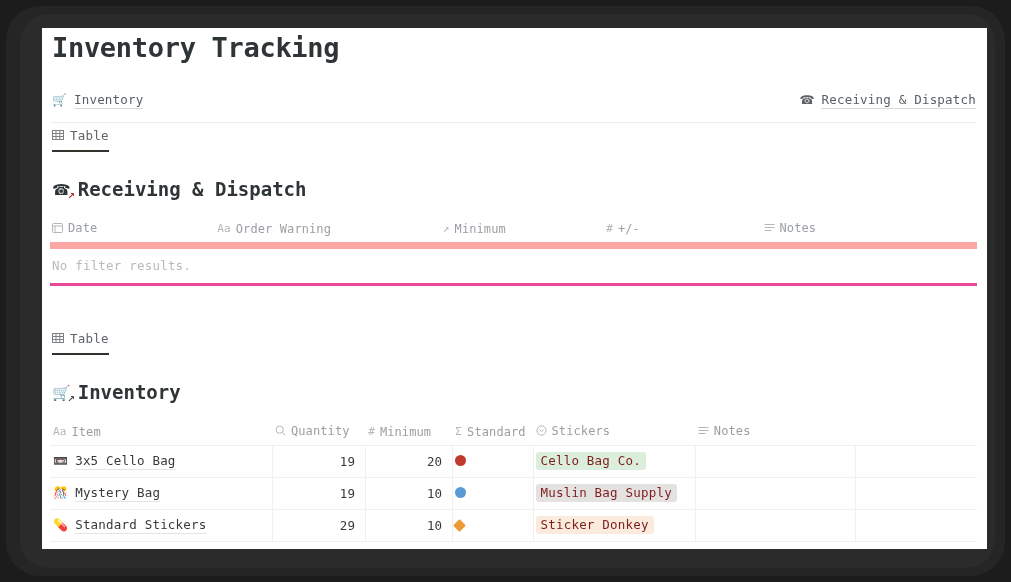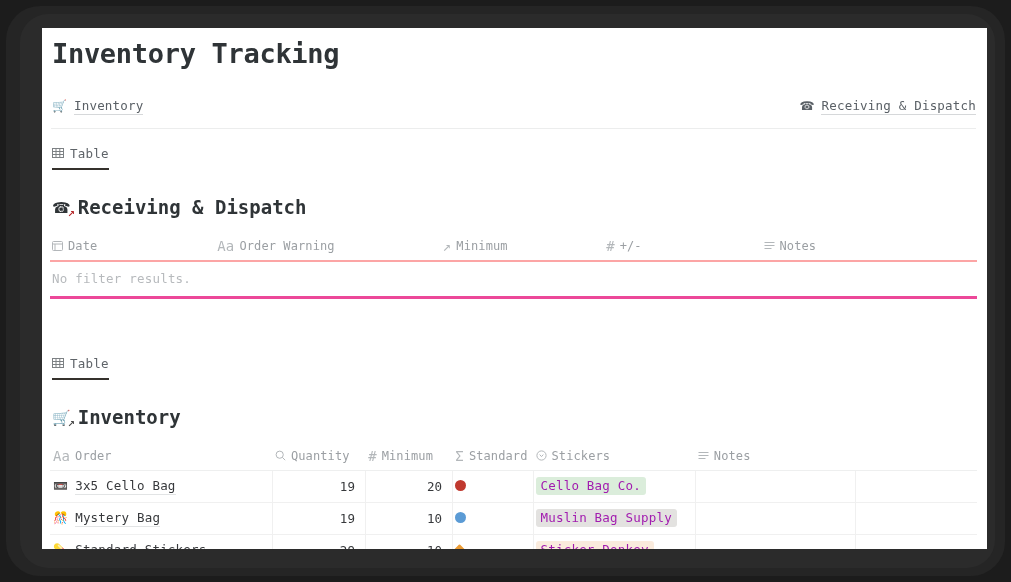--- a/index.html
+++ b/index.html
@@ -49,21 +49,21 @@
     height: 521px;
     padding: 0 10px 0 8px;
   }
 
   
   #page-title {
     font-size: 27px;
     font-weight: 700;
     color: #2f3437;
     letter-spacing: -0.3px;
-    padding-top: 10px;
+    padding-top: 4px;
     padding-left: 2px;
     line-height: 1.2;
     white-space: nowrap;
   }
 
   
   .crumb-row {
     display: flex;
     align-items: center;
     justify-content: space-between;
@@ -87,21 +87,21 @@
   .emoji { font-family: "DejaVu Sans", sans-serif; font-size: 12px; line-height: 1; }
 
   .hr-light {
     border: none;
     border-top: 1px solid #eceded;
     margin: 0 1px;
   }
 
   
   .tabbar {
-    margin-top: 15px;
+    margin-top: 3px;
     padding-left: 2px;
     position: relative;
   }
   .tab {
     display: inline-flex;
     align-items: center;
     gap: 6px;
     font-size: 12.5px;
     color: #5f6469;
     padding-bottom: 7px;
@@ -140,28 +140,28 @@
   .db-emoji-wrap.cart .linkarrow { color: #4a4a4a; }
 
   
   .db-table { width: 100%; border-collapse: collapse; table-layout: fixed; }
   .db-table th {
     font-weight: 400;
     font-size: 12px;
     color: #9b9fa3;
     text-align: left;
     padding: 5px 8px 6px 2px;
-    border-bottom: 2px solid #fca5a5;
+    border-bottom: 7px solid #fca5a5;
     white-space: nowrap;
     letter-spacing: 0.1px;
   }
   .th-in { display: inline-flex; align-items: center; gap: 5px; }
   .colico {
     color: #b3b7ba;
-    font-size: 14px;
+    font-size: 11px;
     display: inline-flex;
     align-items: center;
     line-height: 1;
   }
 
   .db-table td {
     font-size: 12.5px;
     color: #37393c;
     padding: 6px 8px 7px 2px;
     border-bottom: 1px solid #f0f0f0;
@@ -200,21 +200,21 @@
   .warn { display: inline-block; }
   .warn.circle { width: 11px; height: 11px; border-radius: 50%; }
   .warn.diamond { width: 9px; height: 9px; transform: rotate(45deg); border-radius: 1px; }
 
   
   .pill {
     display: inline-block;
     padding: 1px 5px 2px 5px;
     border-radius: 3px;
     font-size: 12.5px;
-    color: #a21caf;
+    color: #7f1d1d;
     letter-spacing: 0.2px;
   }
 
   .spacer-sm { height: 16px; }
   .spacer-md { height: 26px; }
   .spacer-lg { height: 40px; }
 </style>
 </head>
 <body>
 
@@ -369,21 +369,21 @@
             <col style="width:80px">
               <col style="width:162px">
               <col style="width:160px">
             <col style="width:121px">
           </colgroup>
           <thead>
             <tr>
               <th>
                 <span class="th-in">
                   <span class="colico">Aa</span>
-                  <span>Order</span>
+                  <span>Item</span>
                 </span>
               </th>
               <th>
                 <span class="th-in">
                   <span class="colico">
                     <svg width="11" height="11" viewBox="0 0 11 11">
                       <circle cx="4.7" cy="4.7" r="3.6" fill="none" stroke="#b3b7ba"></circle>
                       <line x1="7.4" y1="7.4" x2="10.2" y2="10.2" stroke="#b3b7ba"></line>
                     </svg>
                   </span>

